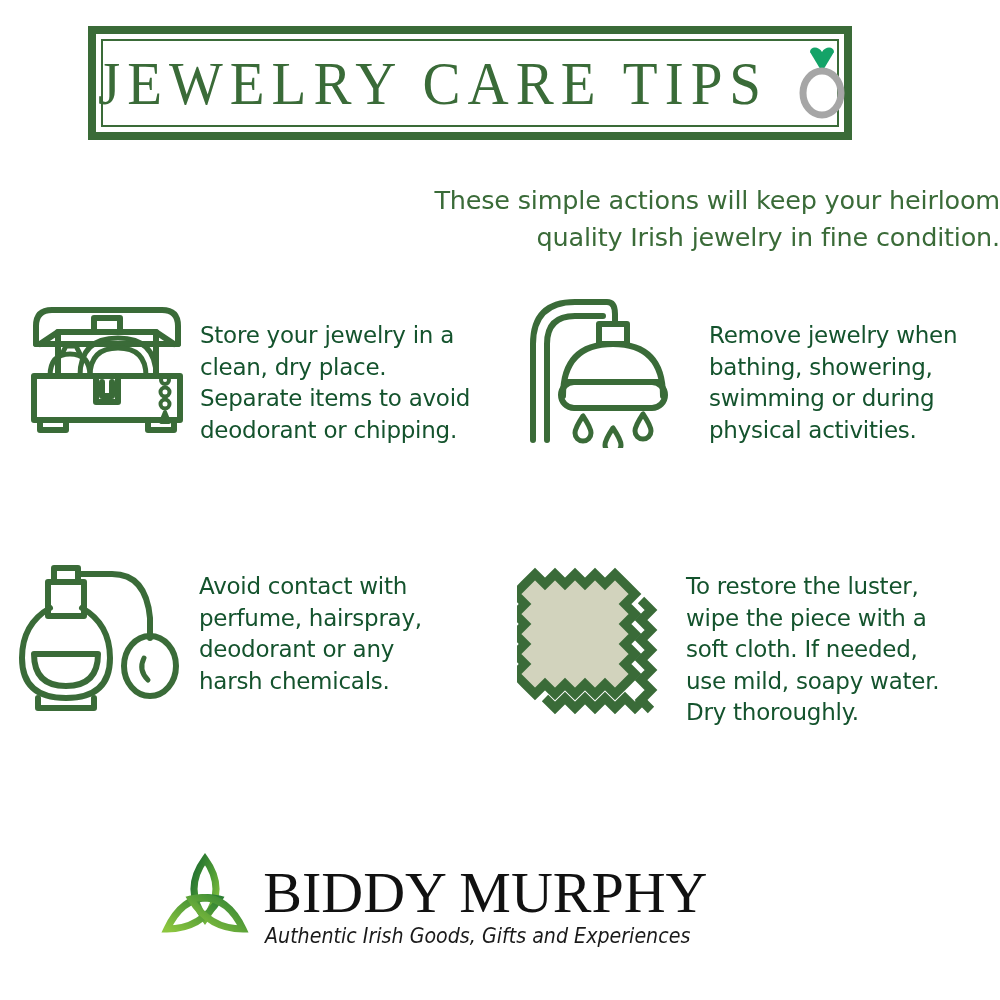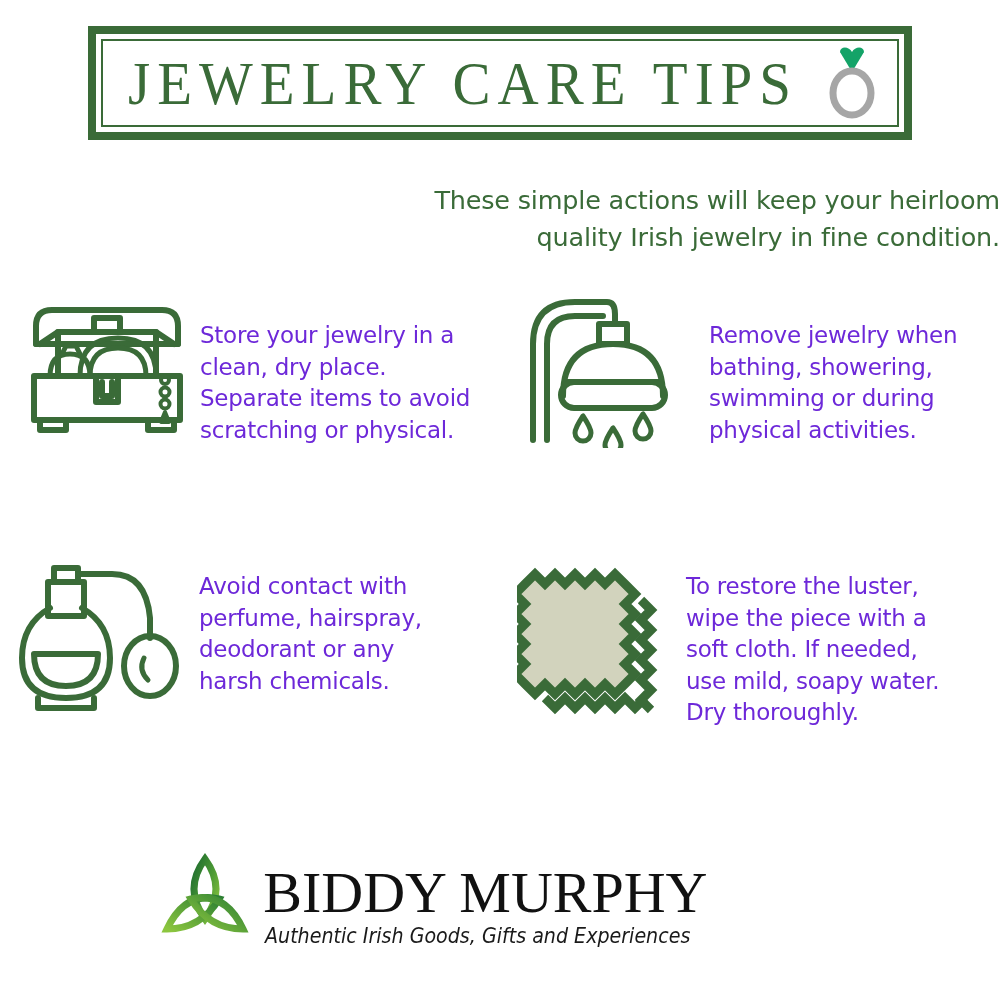--- a/index.html
+++ b/index.html
@@ -13,21 +13,21 @@
     font-family: "DejaVu Sans", sans-serif;
     overflow: hidden;
     position: relative;
   }
 
   
   #header-banner {
     position: absolute;
     left: 88px;
     top: 26px;
-    width: 824px;
+    width: 764px;
     height: 114px;
     box-sizing: border-box;
     border: 8px solid #3a6b38;
     background: #ffffff;
     padding: 5px;
   }
   #header-inner-frame {
     width: 100%;
     height: 100%;
     box-sizing: border-box;
@@ -83,21 +83,21 @@
   .tip-card {
     position: absolute;
     display: flex;
     align-items: flex-start;
   }
   .tip-icon {
     flex: 0 0 auto;
     display: block;
   }
   .tip-text {
-    color: #6d28d9;
+    color: #14532d;
     font-family: "DejaVu Sans", sans-serif;
     font-size: 23px;
     line-height: 31.5px;
     letter-spacing: -0.25px;
   }
   .tip-text .tline { display: block; white-space: nowrap; }
 
   
   #tip-card-0 { left: 22px;  top: 0px; }
   #tip-card-0 .tip-icon { width: 170px; height: 152px; }
@@ -210,21 +210,21 @@
         <circle cx="143" cy="116" r="4.5" stroke-width="4"></circle>
         <path d="M143 124 L139 134 L147 134 Z" stroke-width="4"></path>
 
         <path d="M18 132 L18 142 L44 142 L44 132 M126 132 L126 142 L152 142 L152 132"></path>
       </g>
     </svg>
     <div class="tip-text">
       <span class="tline">Store your jewelry in a</span>
       <span class="tline">clean, dry place.</span>
       <span class="tline">Separate items to avoid</span>
-      <span class="tline">scratching or physical.</span>
+      <span class="tline">deodorant or chipping.</span>
     </div>
   </div>
 
   <div class="tip-card" id="tip-card-1">
     <svg class="tip-icon" viewBox="0 0 152 160">
       <g fill="none" stroke="#3a6b38" stroke-width="6" stroke-linejoin="round" stroke-linecap="round">
 
         <path d="M10 152 L10 56 Q10 14 52 14 L84 14 Q92 14 92 26 L92 36"></path>
         <path d="M24 152 L24 56 Q24 28 52 28 L80 28"></path>
 

